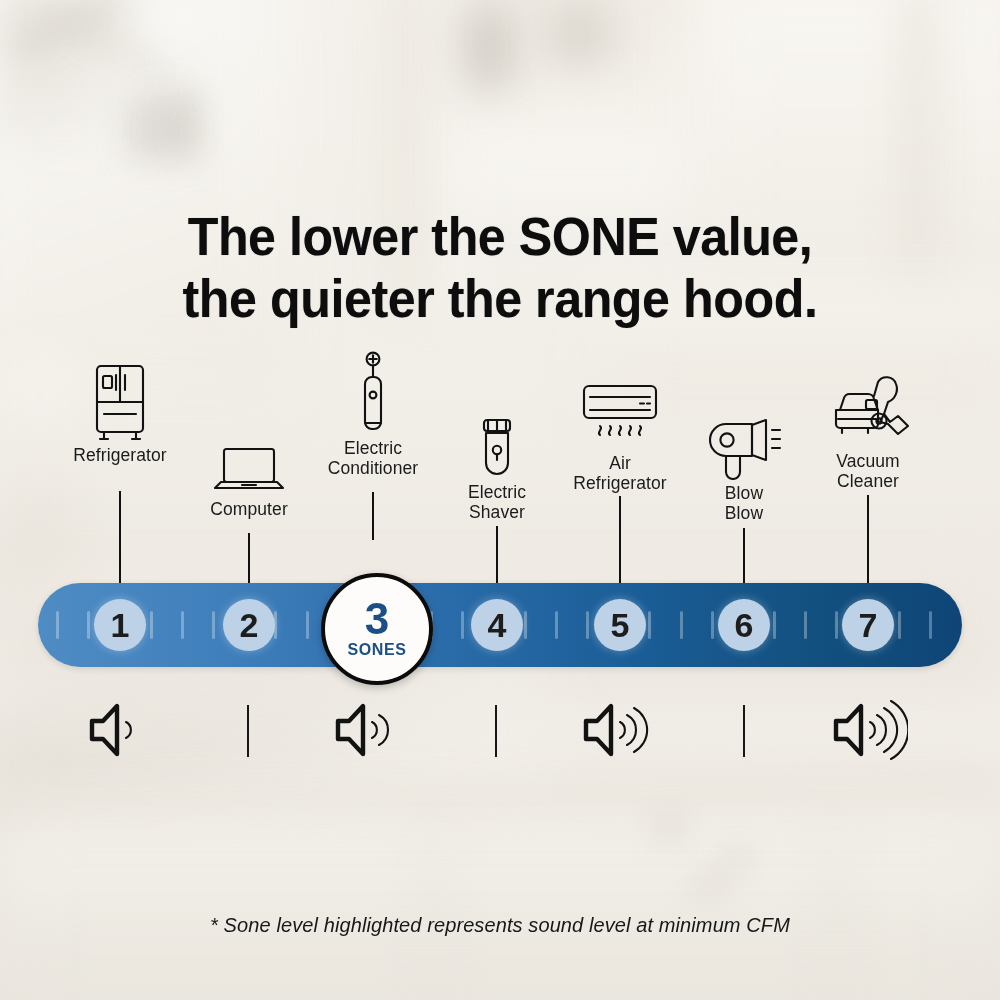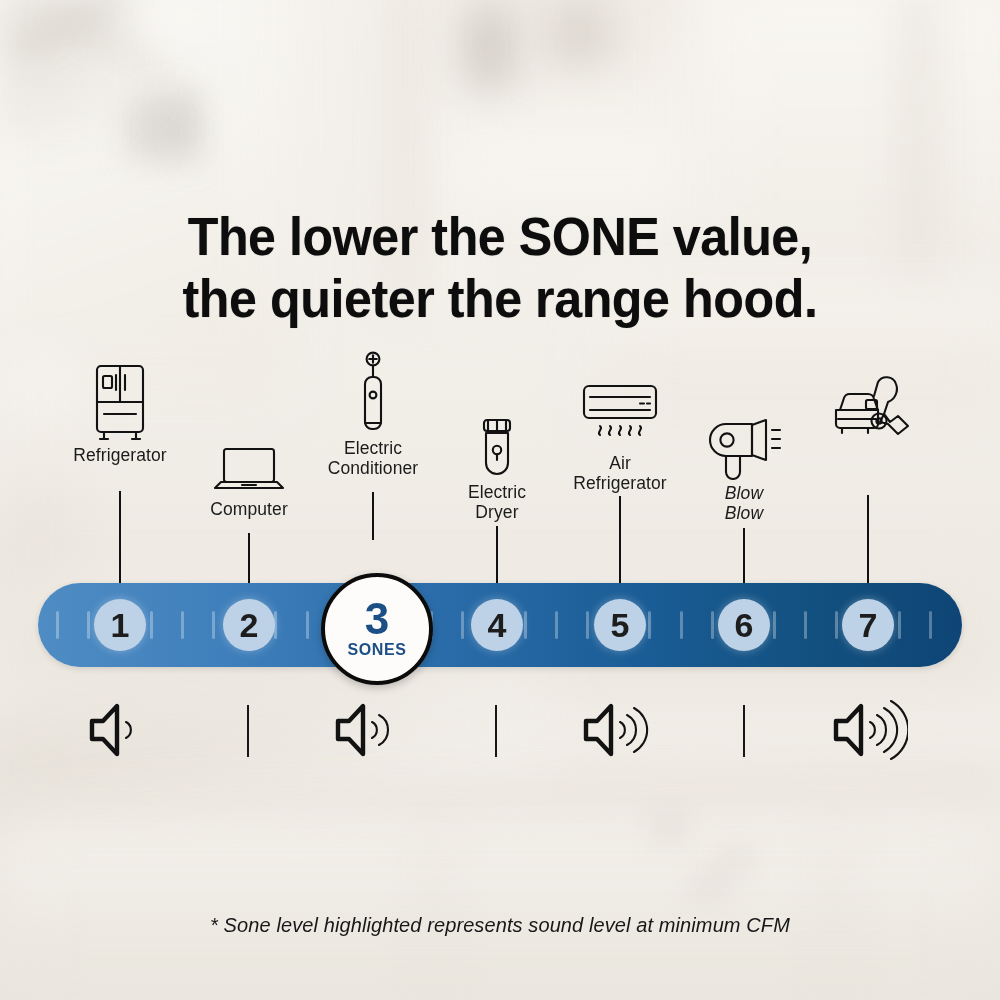--- a/index.html
+++ b/index.html
@@ -180,40 +180,40 @@
       <line x1="13" y1="3" x2="13" y2="14" fill="none" stroke="#121212" stroke-width="2.1" stroke-linecap="round" stroke-linejoin="round"></line>
       <line x1="22" y1="3" x2="22" y2="14" fill="none" stroke="#121212" stroke-width="2.1" stroke-linecap="round" stroke-linejoin="round"></line>
       <line x1="31" y1="3" x2="31" y2="14" fill="none" stroke="#121212" stroke-width="2.1" stroke-linecap="round" stroke-linejoin="round"></line>
       <path d="M11 16 L33 16 L33 46 a11 11 0 0 1 -22 0 Z" fill="none" stroke="#121212" stroke-width="2.1" stroke-linecap="round" stroke-linejoin="round"></path>
       <circle cx="22" cy="33" r="4.2" fill="none" stroke="#121212" stroke-width="2.1" stroke-linecap="round" stroke-linejoin="round"></circle>
       <line x1="22" y1="37" x2="22" y2="43" fill="none" stroke="#121212" stroke-width="2.1" stroke-linecap="round" stroke-linejoin="round"></line>
     </svg>
         </div>
         <div class="lbl">
           <div>Electric</div>
-          <div>Dryer</div>
+          <div>Shaver</div>
         </div>
       </div>
       <div class="marker" style="left: 620px; top: 386px;">
         <div class="icon">
           <svg width="84" height="68" viewBox="0 0 84 68">
       <rect x="6" y="4" width="72" height="32" rx="5" fill="none" stroke="#121212" stroke-width="2.1" stroke-linecap="round" stroke-linejoin="round"></rect>
       <line x1="12" y1="15" x2="72" y2="15" fill="none" stroke="#121212" stroke-width="2.1" stroke-linecap="round" stroke-linejoin="round"></line>
       <line x1="12" y1="28" x2="72" y2="28" fill="none" stroke="#121212" stroke-width="2.1" stroke-linecap="round" stroke-linejoin="round"></line>
       <line x1="62" y1="21.5" x2="66" y2="21.5" fill="none" stroke="#121212" stroke-width="2.1" stroke-linecap="round" stroke-linejoin="round"></line>
       <line x1="69" y1="21.5" x2="72" y2="21.5" fill="none" stroke="#121212" stroke-width="2.1" stroke-linecap="round" stroke-linejoin="round"></line>
       <path d="M22 44 c4 3 -4 6 0 9 M32 44 c4 3 -4 6 0 9 M42 44 c4 3 -4 6 0 9 M52 44 c4 3 -4 6 0 9 M62 44 c4 3 -4 6 0 9" fill="none" stroke="#121212" stroke-width="2.1" stroke-linecap="round" stroke-linejoin="round"></path>
     </svg>
         </div>
         <div class="lbl">
           <div>Air</div>
           <div>Refrigerator</div>
         </div>
       </div>
-      <div class="marker" style="left: 744px; top: 416px; font-style: italic;">
+      <div class="marker" style="left: 744px; top: 416px;">
         <div class="icon">
           <svg width="80" height="62" viewBox="0 0 80 62">
       <path d="M6 22 a16 16 0 0 1 16 -16 L48 6 L48 38 L22 38 A16 16 0 0 1 6 22 Z" fill="none" stroke="#121212" stroke-width="2.1" stroke-linecap="round" stroke-linejoin="round"></path>
       <path d="M48 7 L62 2 L62 42 L48 37 Z" fill="none" stroke="#121212" stroke-width="2.1" stroke-linecap="round" stroke-linejoin="round"></path>
       <circle cx="23" cy="22" r="6.6" fill="none" stroke="#121212" stroke-width="2.1" stroke-linecap="round" stroke-linejoin="round"></circle>
       <path d="M22 38 L22 54 a7 7 0 0 0 14 0 L36 38" fill="none" stroke="#121212" stroke-width="2.1" stroke-linecap="round" stroke-linejoin="round"></path>
       <path d="M68 12 h8 M68 21 h8 M68 30 h8" fill="none" stroke="#121212" stroke-width="2.1" stroke-linecap="round" stroke-linejoin="round"></path>
     </svg>
         </div>
         <div class="lbl">
@@ -228,20 +228,24 @@
       <path d="M18 38 L22 26 a6 6 0 0 1 6 -4 L46 22 a6 6 0 0 1 6 5 L56 38" fill="none" stroke="#121212" stroke-width="2.1" stroke-linecap="round" stroke-linejoin="round"></path>
       <line x1="16" y1="47" x2="54" y2="47" fill="none" stroke="#121212" stroke-width="2.1" stroke-linecap="round" stroke-linejoin="round"></line>
       <rect x="44" y="28" width="11" height="9" rx="1.5" fill="none" stroke="#121212" stroke-width="2.1" stroke-linecap="round" stroke-linejoin="round"></rect>
       <circle cx="57" cy="49" r="7.5" fill="none" stroke="#121212" stroke-width="2.1" stroke-linecap="round" stroke-linejoin="round"></circle>
       <circle cx="57" cy="49" r="2.6" fill="none" stroke="#121212" stroke-width="2.1" stroke-linecap="round" stroke-linejoin="round"></circle>
       <line x1="20" y1="56" x2="20" y2="61" fill="none" stroke="#121212" stroke-width="2.1" stroke-linecap="round" stroke-linejoin="round"></line>
       <line x1="46" y1="56" x2="46" y2="61" fill="none" stroke="#121212" stroke-width="2.1" stroke-linecap="round" stroke-linejoin="round"></line>
       <path d="M52 24 L56 10 a10 10 0 0 1 18 2 a14 14 0 0 1 -8 18 L62 42" fill="none" stroke="#121212" stroke-width="2.1" stroke-linecap="round" stroke-linejoin="round"></path>
       <path d="M62 42 L68 50 L76 44 L86 54 L76 62 L66 52 L58 50 Z" fill="none" stroke="#121212" stroke-width="2.1" stroke-linecap="round" stroke-linejoin="round"></path>
     </svg>
+        </div>
+        <div class="lbl">
+          <div>Vacuum</div>
+          <div>Cleaner</div>
         </div>
       </div>
     </div>
 
   <div id="bar">
       <div class="tick short" style="left: 18.1667px;"></div>
       <div class="tick short" style="left: 49.3333px;"></div>
       <div class="tick tall" style="left: 80.5px;"></div>
       <div class="tick short" style="left: 111.667px;"></div>
       <div class="tick short" style="left: 142.833px;"></div>

